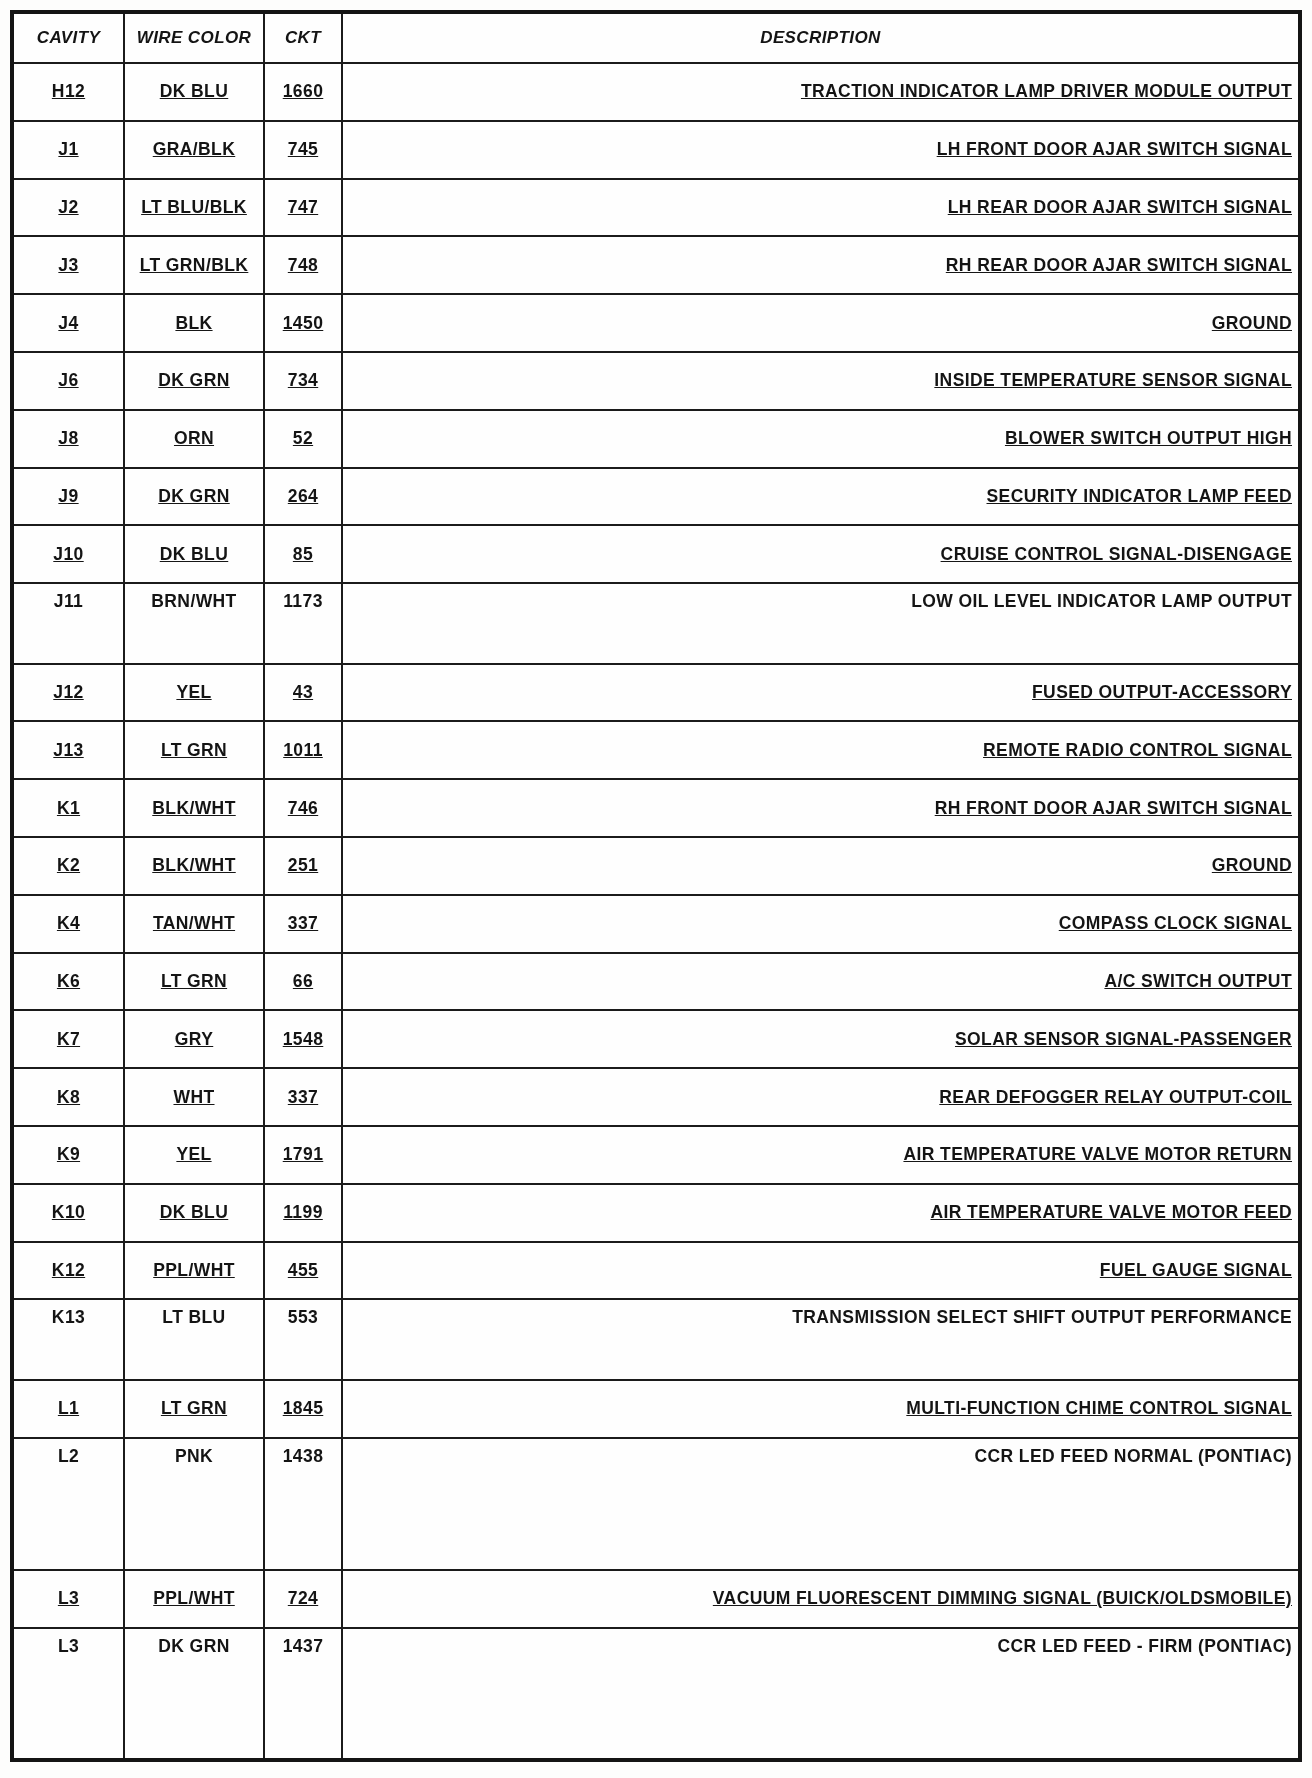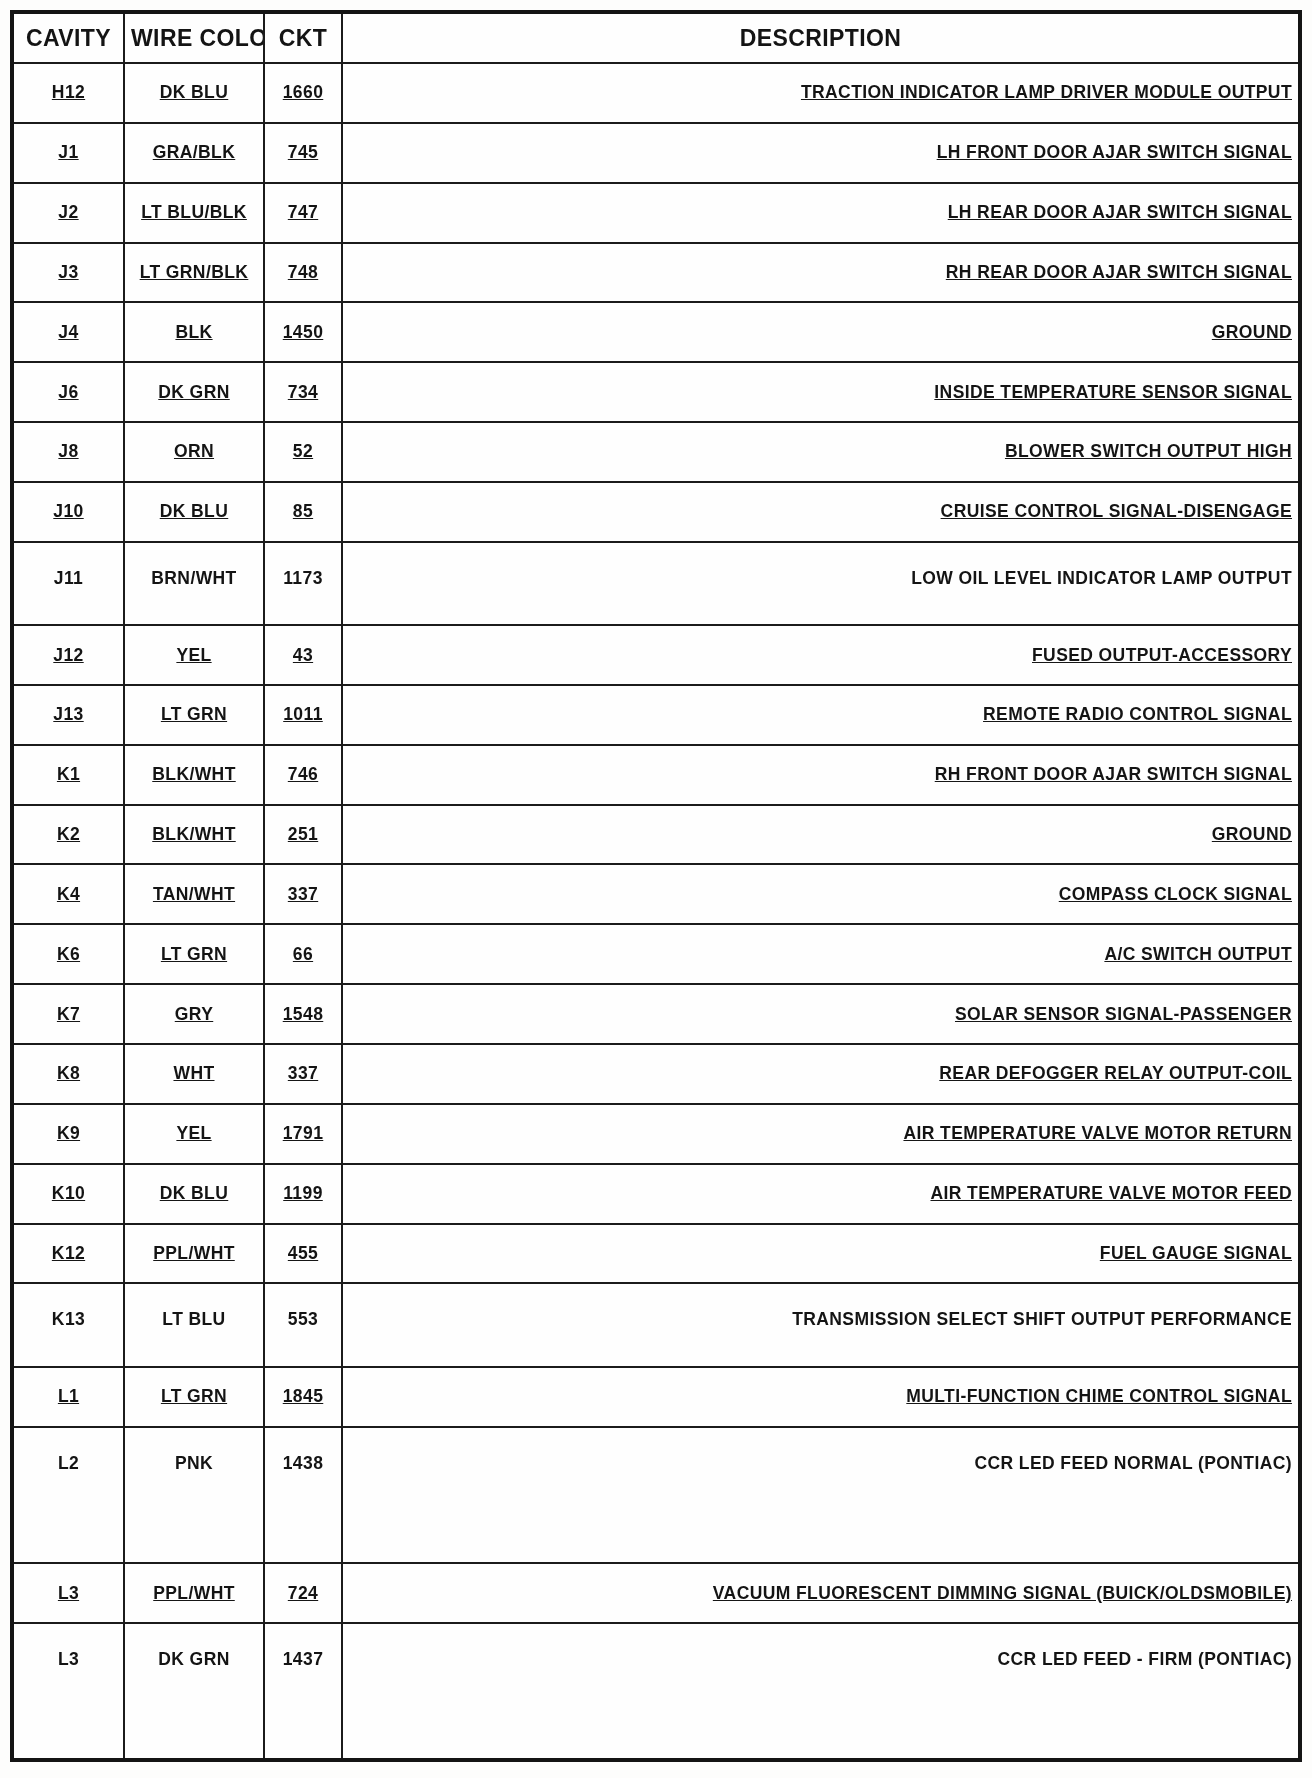--- a/index.html
+++ b/index.html
@@ -32,39 +32,40 @@
     letter-spacing: 0.4px;
     color: #141414;
     vertical-align: middle;
     padding: 2px 6px;
     overflow: hidden;
     white-space: nowrap;
   }
   table.pinout th {
     height: 44px;
     text-align: center;
-    font-size: 23px;
+    font-size: 17px;
+    font-style: italic;
   }
   col.c-cavity { width: 112px; }
   col.c-wire   { width: 140px; }
   col.c-ckt    { width: 78px; }
   col.c-desc   { width: auto; }
   td.cell-cavity, td.cell-wire, td.cell-ckt {
     text-align: center;
   }
   td.cell-desc {
     text-align: right;
     padding-left: 9px;
   }
   tr.row-normal { height: 56px; text-decoration: underline; }
   tr.row-tall   { height: 78px; }
   tr.row-xtall  { height: 128px; }
   tr.row-tall td, tr.row-xtall td {
     vertical-align: top;
-    padding-top: 25px;
+    padding-top: 7px;
   }
 </style>
 </head>
 <body>
 
 <table class="pinout">
   <colgroup>
     <col class="c-cavity">
     <col class="c-wire">
     <col class="c-ckt">
@@ -115,20 +116,26 @@
         <td class="cell-ckt">734</td>
         <td class="cell-desc">INSIDE TEMPERATURE SENSOR SIGNAL</td>
       </tr>
       <tr class="row-normal">
         <td class="cell-cavity">J8</td>
         <td class="cell-wire">ORN</td>
         <td class="cell-ckt">52</td>
         <td class="cell-desc">BLOWER SWITCH OUTPUT HIGH</td>
       </tr>
       <tr class="row-normal">
+        <td class="cell-cavity">J9</td>
+        <td class="cell-wire">DK GRN</td>
+        <td class="cell-ckt">264</td>
+        <td class="cell-desc">SECURITY INDICATOR LAMP FEED</td>
+      </tr>
+      <tr class="row-normal">
         <td class="cell-cavity">J10</td>
         <td class="cell-wire">DK BLU</td>
         <td class="cell-ckt">85</td>
         <td class="cell-desc">CRUISE CONTROL SIGNAL-DISENGAGE</td>
       </tr>
       <tr class="row-tall">
         <td class="cell-cavity">J11</td>
         <td class="cell-wire">BRN/WHT</td>
         <td class="cell-ckt">1173</td>
         <td class="cell-desc">LOW OIL LEVEL INDICATOR LAMP OUTPUT</td>

